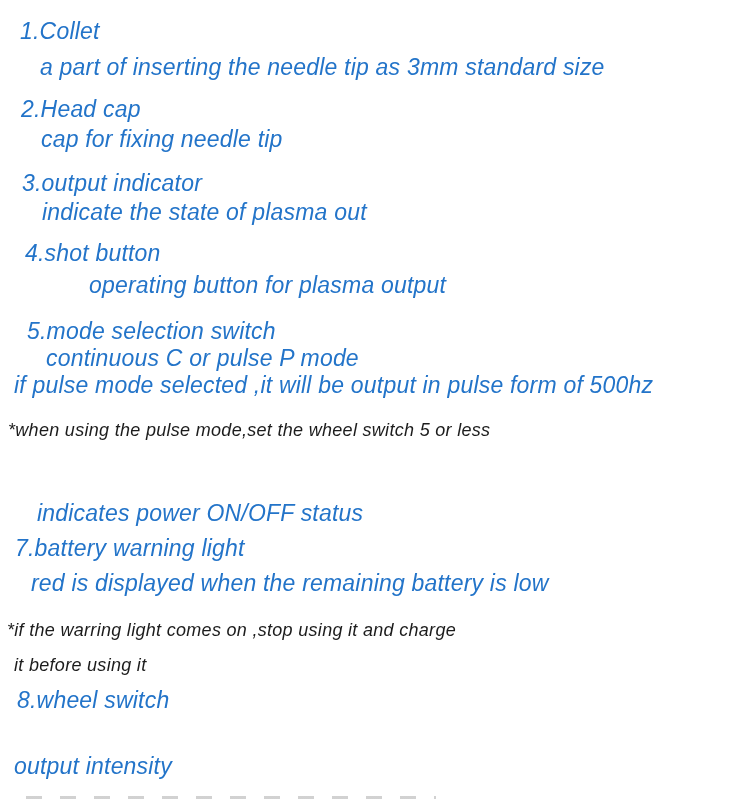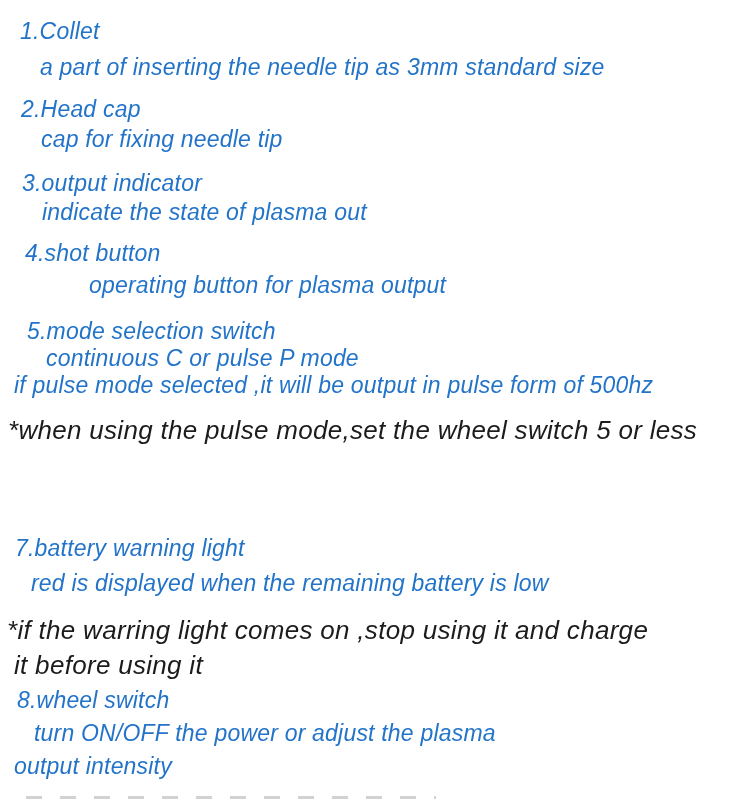--- a/index.html
+++ b/index.html
@@ -28,21 +28,21 @@
     letter-spacing: 0.2px;
     font-style: italic;
   }
   .blue {
     color: var(--blue);
     font-size: 23px;
     line-height: 30px;
   }
   .black {
     color: var(--black);
-    font-size: 26px;
+    font-size: 18px;
     line-height: 34px;
     letter-spacing: 0.3px;
   }
   .clipped-hint {
     position: absolute;
     top: 796px;
     left: 26px;
     width: 410px;
     height: 3px;
     opacity: 0.45;
@@ -69,26 +69,26 @@
 
   <div class="line blue" style="top:238px; left:25px;">4.shot button</div>
   <div class="line blue" style="top:270px; left:45px;margin-left:44px;">operating button for plasma output</div>
 
   <div class="line blue" style="top:316px; left:27px;">5.mode selection switch</div>
   <div class="line blue" style="top:343px; left:46px;">continuous C or pulse P mode</div>
   <div class="line blue" style="top:370px; left:14px;">if pulse mode selected ,it will be output in pulse form of 500hz</div>
 
   <div class="line black" style="top:413px; left:8px;">*when using the pulse mode,set the wheel switch 5 or less</div>
 
+  <div class="line blue" style="top:498px; left:37px;">indicates power ON/OFF status</div>
 
   <div class="line blue" style="top:533px; left:15px;">7.battery warning light</div>
   <div class="line black" style="top:613px; left:7px;">*if the warring light comes on ,stop using it and charge</div>
 
   <div class="line blue" style="top:568px; left:31px;">red is displayed when the remaining battery is low</div>
   <div class="line black" style="top:648px; left:14px;">it before using it</div>
 
   <div class="line blue" style="top:685px; left:17px;">8.wheel switch</div>
-  <div class="line blue" style="top:718px; left:34px;">turn ON/OFF the power or adjust the plasma</div>
   <div class="line blue" style="top:751px; left:14px;">output intensity</div>
 
   <div class="clipped-hint"></div>
 
 </div>
 
 </body></html>

